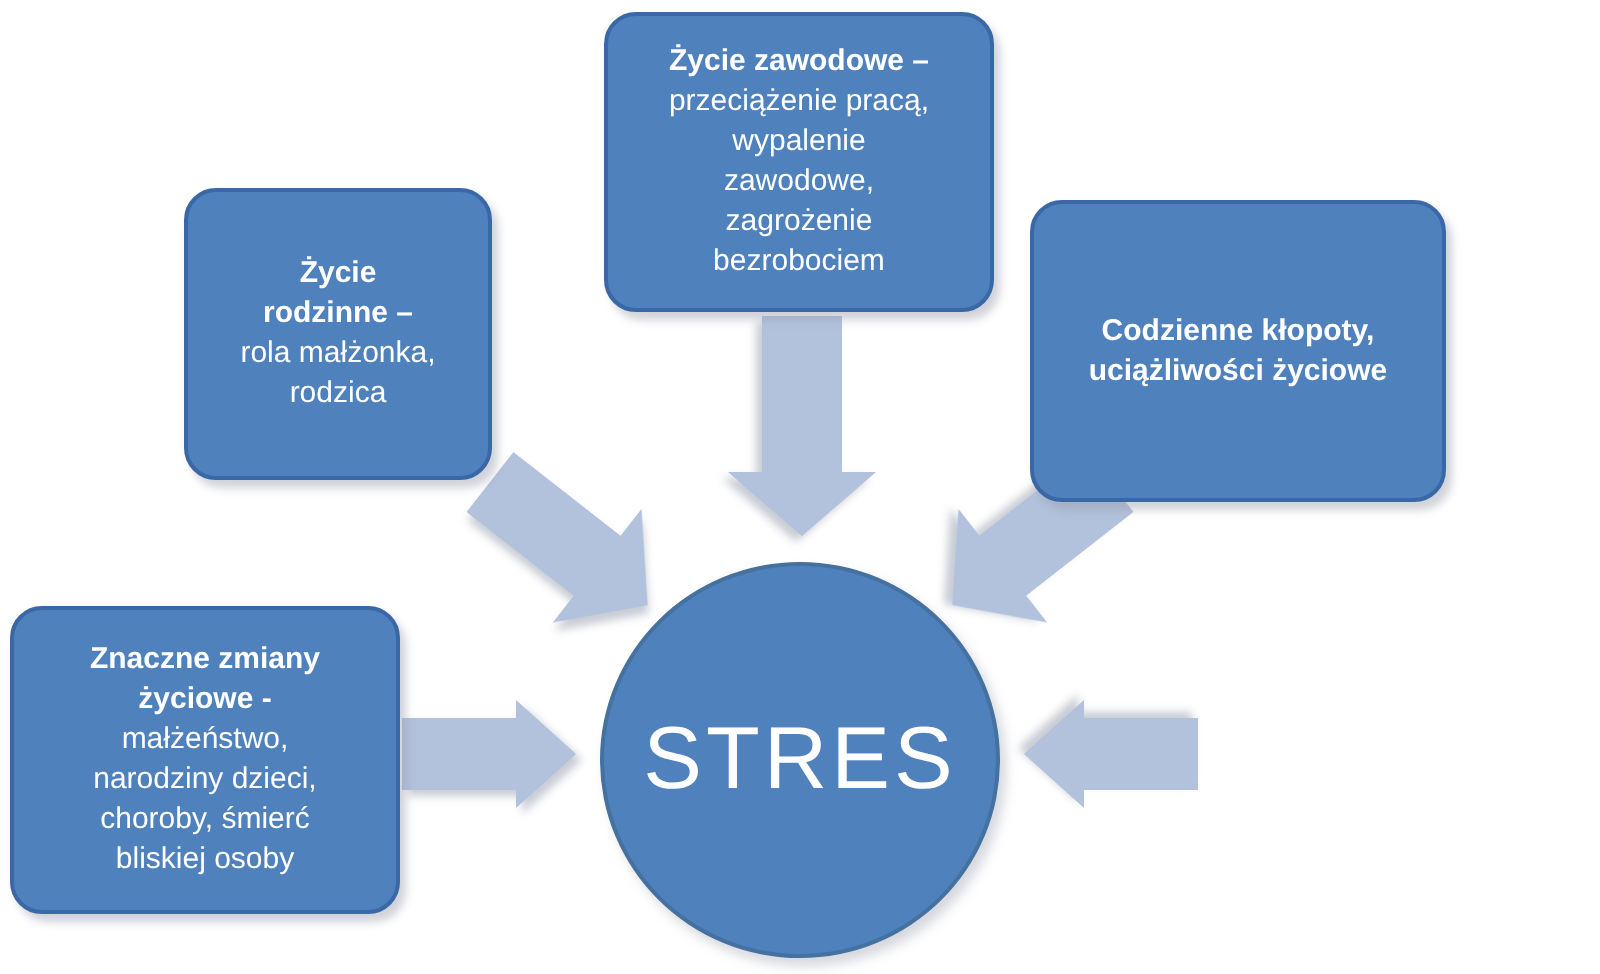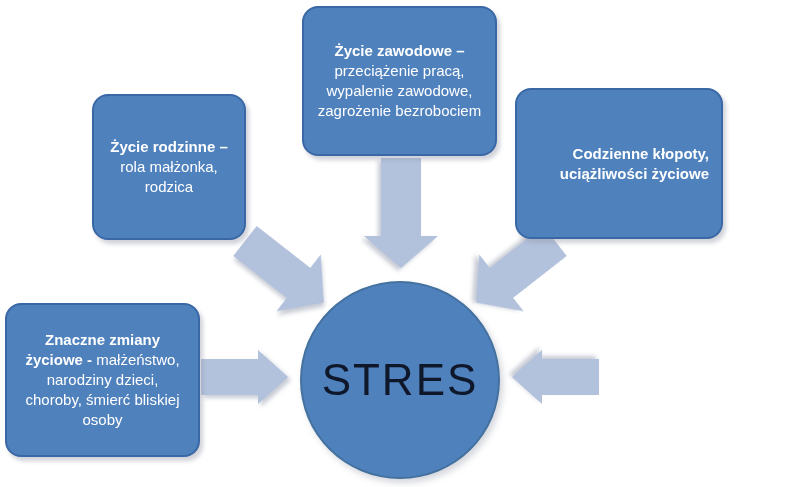--- a/index.html
+++ b/index.html
@@ -34,45 +34,45 @@
     box-shadow: 3px 4px 4px rgba(150,155,170,0.45);
     color: #ffffff;
     display: flex;
     align-items: center;
     justify-content: center;
     text-align: center;
     padding: 8px 12px;
     font-size: 15px;
     line-height: 20px;
   }
-  .box p { margin: 0; }
+  .box p { margin: 12px; }
   .box b { font-weight: bold; }
   .box-top          { left: 302px; top: 6px;   width: 195px; height: 150px; }
   .box-family       { left: 92px;  top: 94px;  width: 154px; height: 146px; }
-  .box-daily        { left: 515px; top: 88px;  width: 208px; height: 151px; text-align: right; }
+  .box-daily        { left: 515px; top: 100px;  width: 208px; height: 151px; }
   .box-life-changes { left: 5px;   top: 303px; width: 195px; height: 154px; }
   .box-events       { left: 610px; top: 304px; width: 188px; height: 150px; }
   .circle {
     position: absolute;
     z-index: 2;
     left: 300px;
     top: 281px;
     width: 200px;
     height: 198px;
     box-sizing: border-box;
     background: #4f81bd;
     border: 2px solid #44719f;
     border-radius: 50%;
     box-shadow: 3px 4px 6px rgba(150,155,170,0.4);
     display: flex;
     align-items: center;
     justify-content: center;
   }
   .circle .label {
-    color: #0f172a;
+    color: #ffffff;
     font-size: 44px;
     font-weight: 400;
     letter-spacing: 2px;
   }
 </style>
 </head>
 <body>
 
 <div class="canvas">
 

